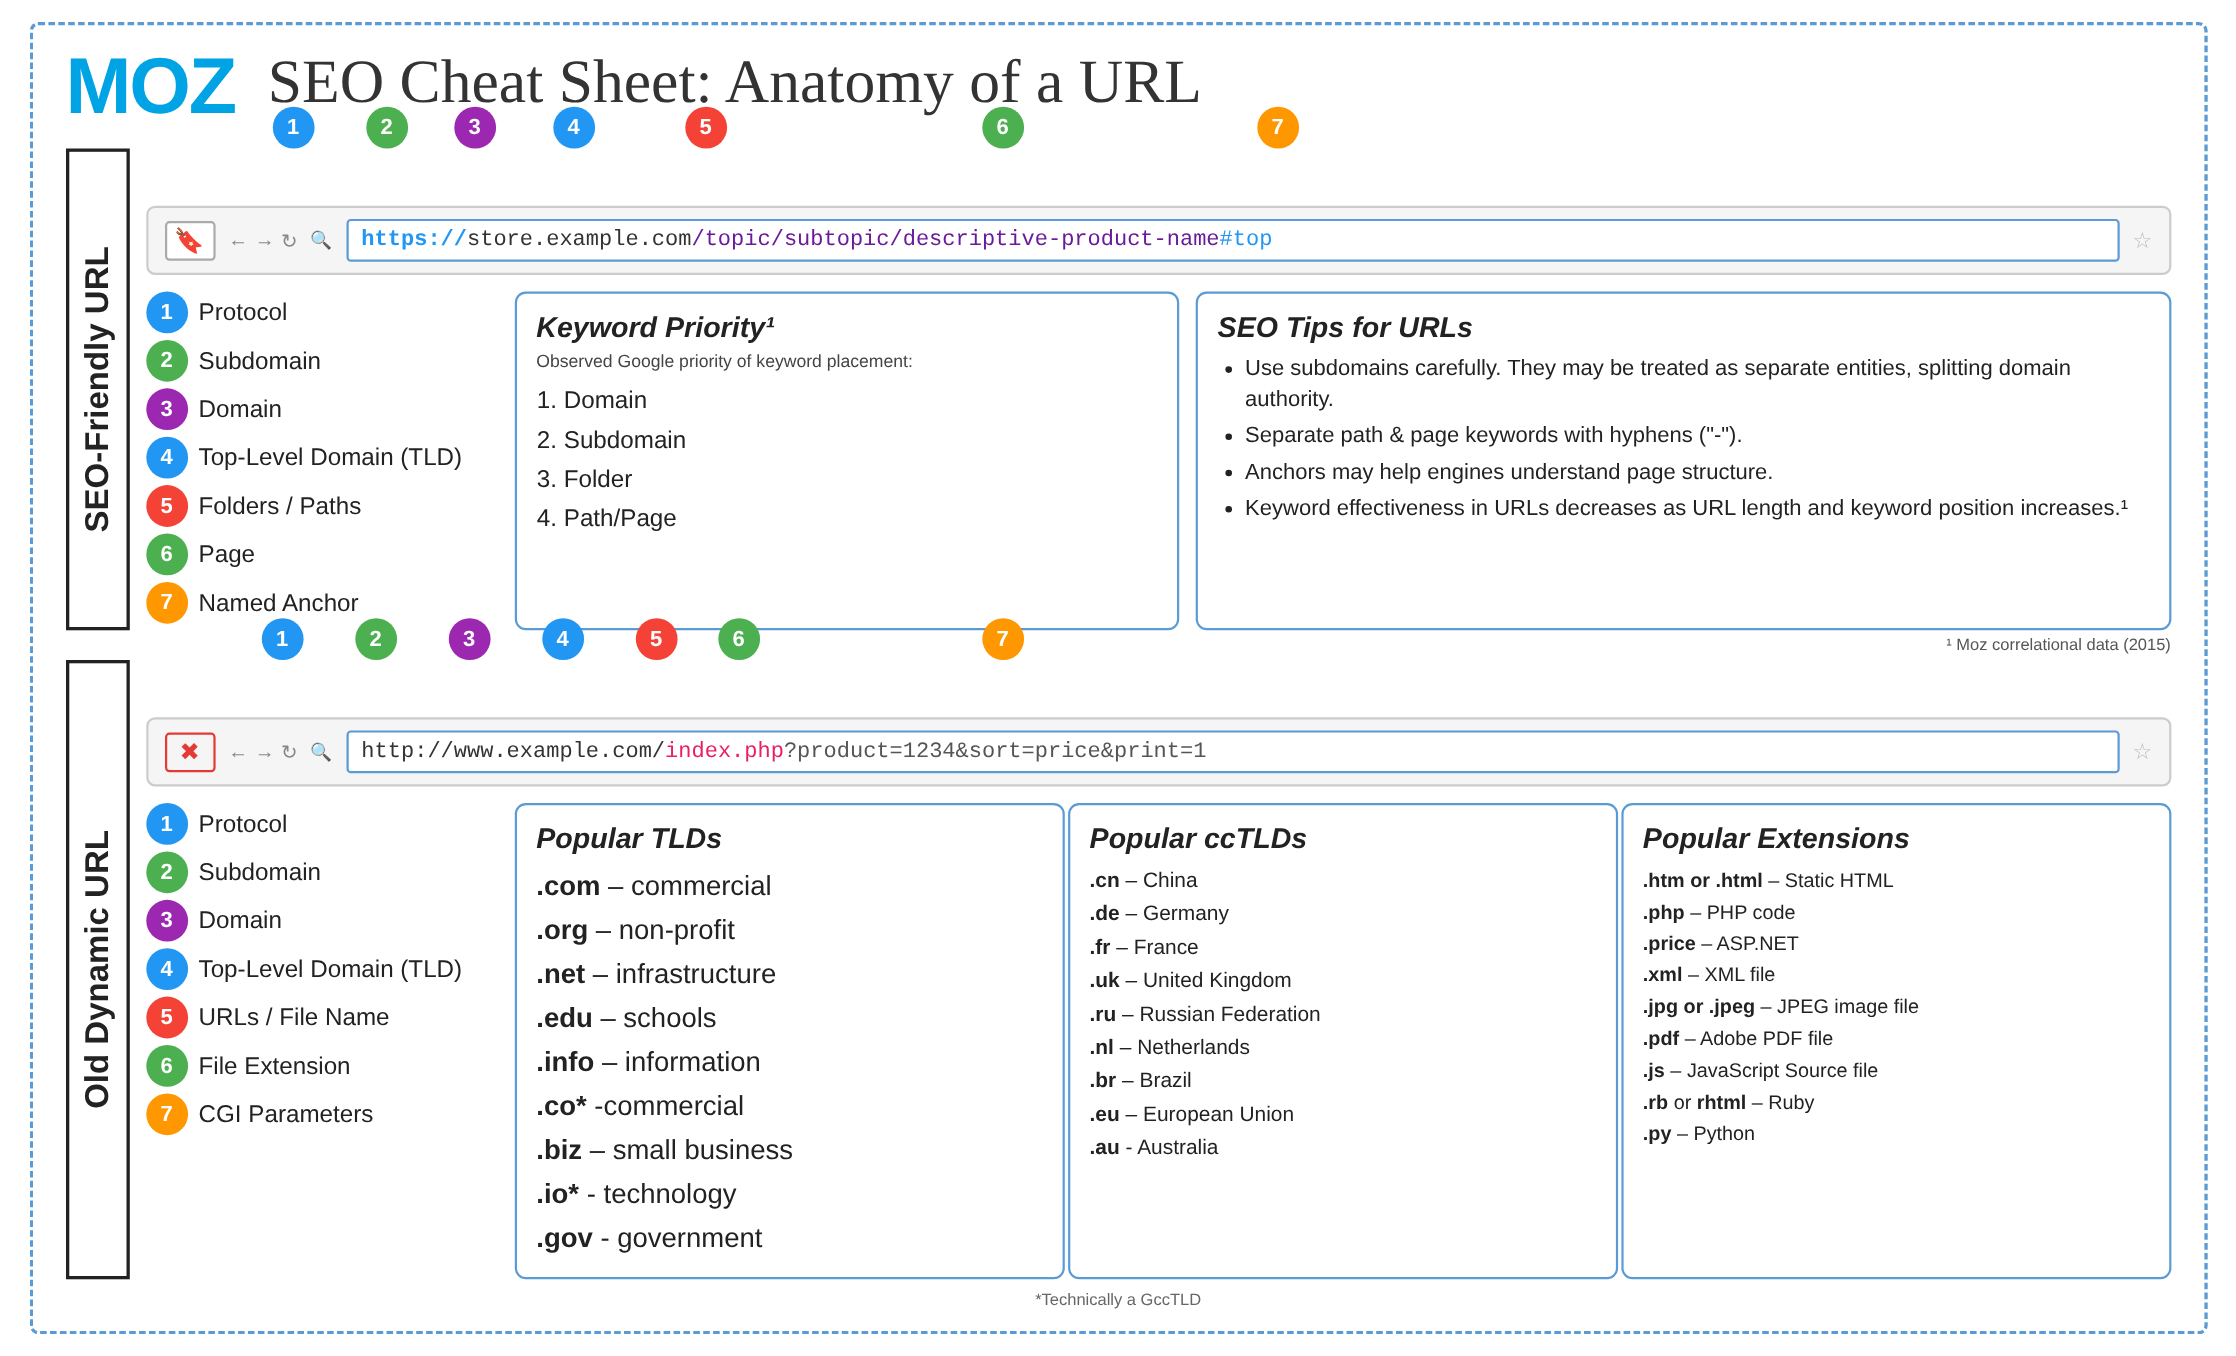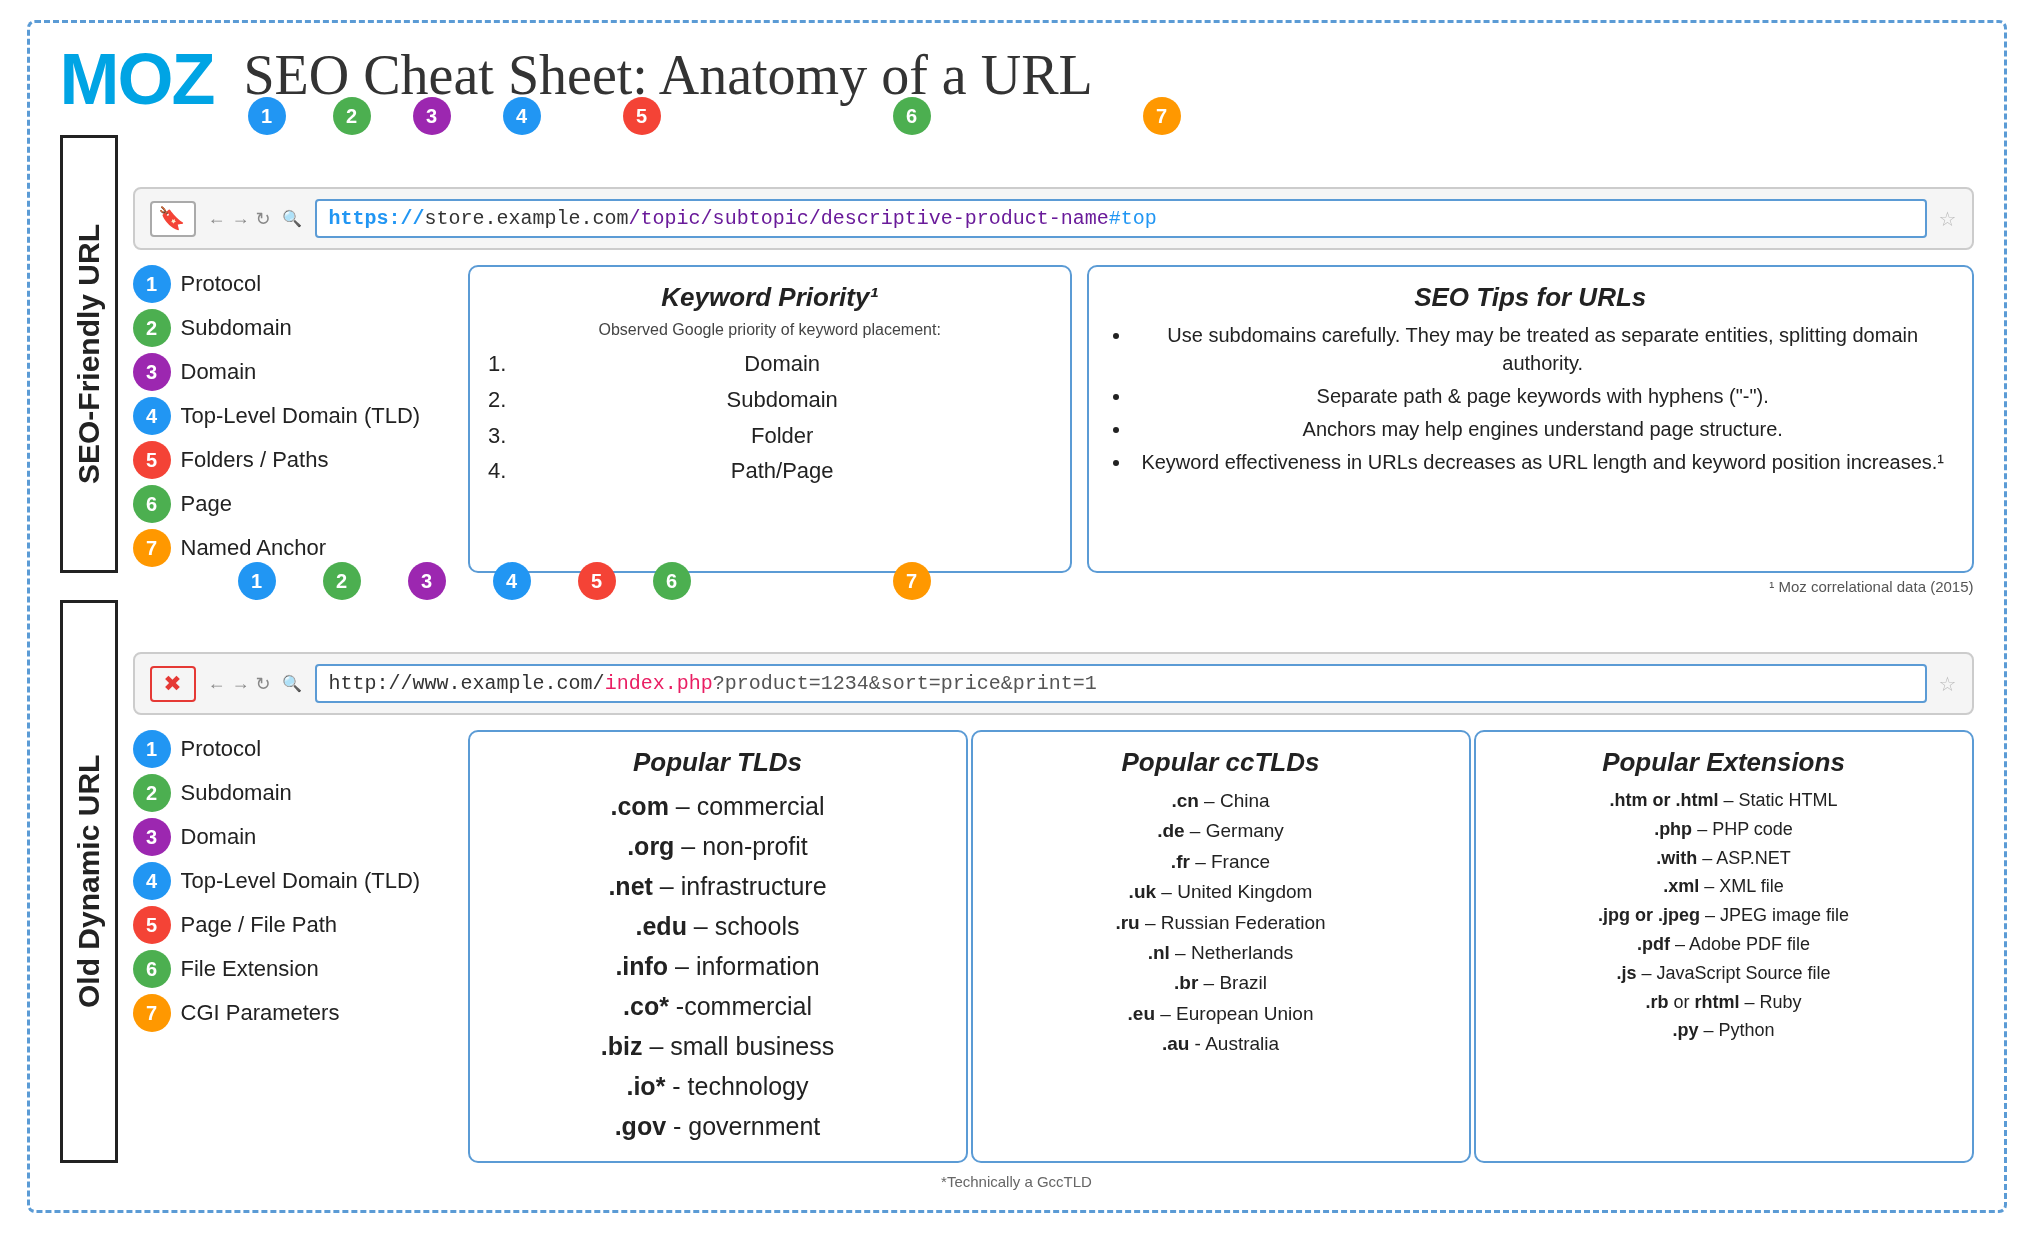--- a/index.html
+++ b/index.html
@@ -109,21 +109,20 @@
       gap: 10px;
       font-size: 22px;
       margin-bottom: 6px;
       font-weight: 500;
     }
     .info-box {
       border: 2px solid #5b9bd5;
       border-radius: 10px;
       padding: 15px 18px;
       flex: 1;
-      text-align: center;
     }
     .info-box-title {
       font-size: 26px;
       font-weight: 900;
       font-style: italic;
       margin-bottom: 8px;
       color: #222;
     }
     .info-box-subtitle {
       font-size: 16px;
@@ -432,21 +431,21 @@
             <li>
                 <span class="badge badge-3">3</span>
                 <span>Domain</span>
               </li>
             <li>
                 <span class="badge badge-1">4</span>
                 <span>Top-Level Domain (TLD)</span>
               </li>
             <li>
                 <span class="badge badge-5">5</span>
-                <span>Page / File Path</span>
+                <span>URLs / File Name</span>
               </li>
             <li>
                 <span class="badge badge-2">6</span>
                 <span>File Extension</span>
               </li>
             <li>
                 <span class="badge badge-7">7</span>
                 <span>CGI Parameters</span>
               </li>
           </ul>
@@ -482,21 +481,21 @@
               <span class="bold-ext">.eu</span> – European Union<br>
               <span class="bold-ext">.au</span> - Australia
             </div>
           </div>
 
           <div class="info-box">
             <div class="info-box-title">Popular Extensions</div>
             <div style="font-size:18px; line-height:1.6;">
               <span class="bold-ext">.htm or .html</span> – Static HTML<br>
               <span class="bold-ext">.php</span> – PHP code<br>
-              <span class="bold-ext">.with</span> – ASP.NET<br>
+              <span class="bold-ext">.price</span> – ASP.NET<br>
               <span class="bold-ext">.xml</span> – XML file<br>
               <span class="bold-ext">.jpg or .jpeg</span> – JPEG image file<br>
               <span class="bold-ext">.pdf</span> – Adobe PDF file<br>
               <span class="bold-ext">.js</span> – JavaScript Source file<br>
               <span class="bold-ext">.rb</span> or <span class="bold-ext">rhtml</span> – Ruby<br>
               <span class="bold-ext">.py</span> – Python
             </div>
           </div>
         </div>
       </div>

